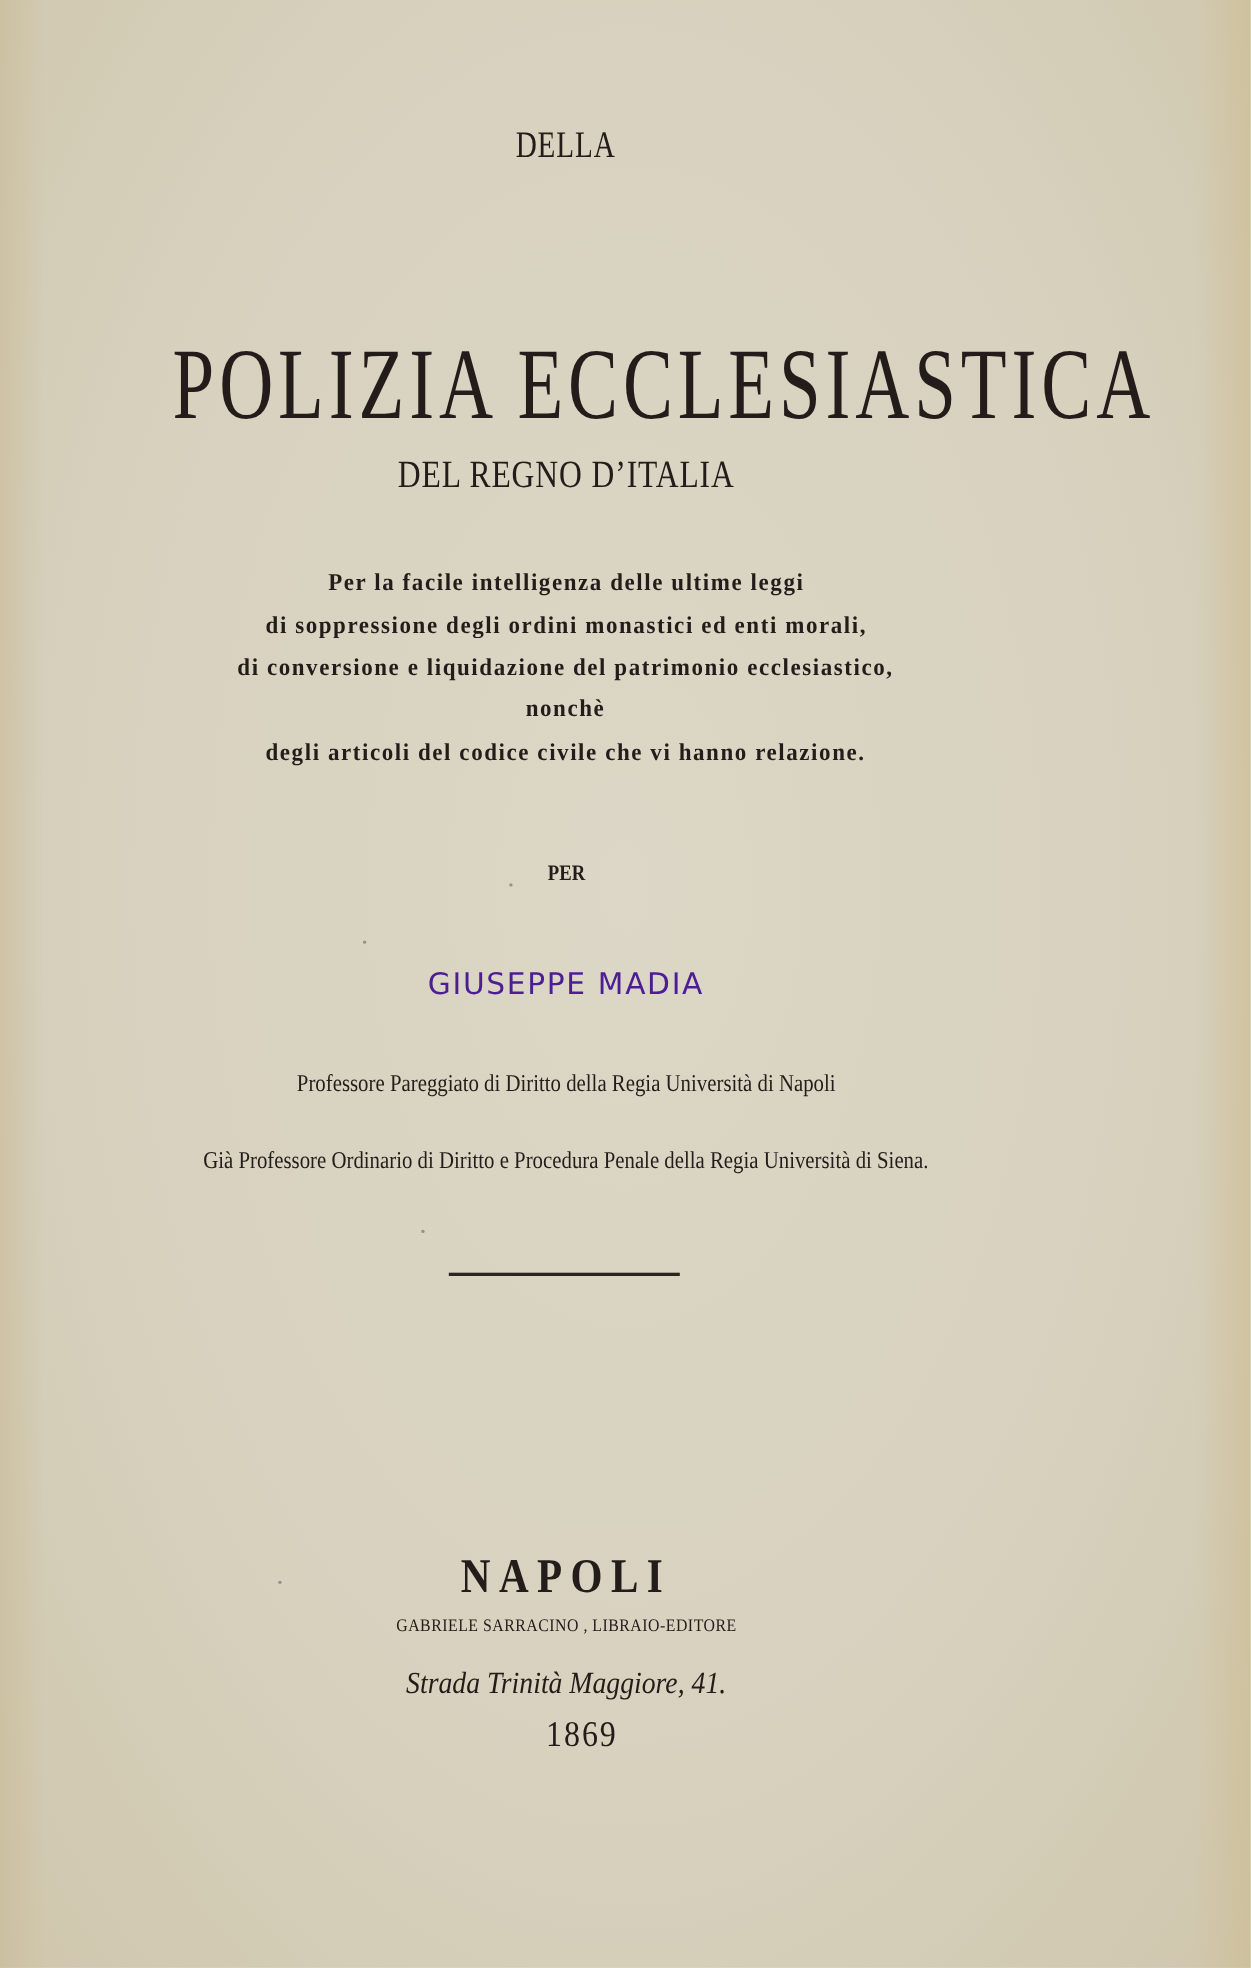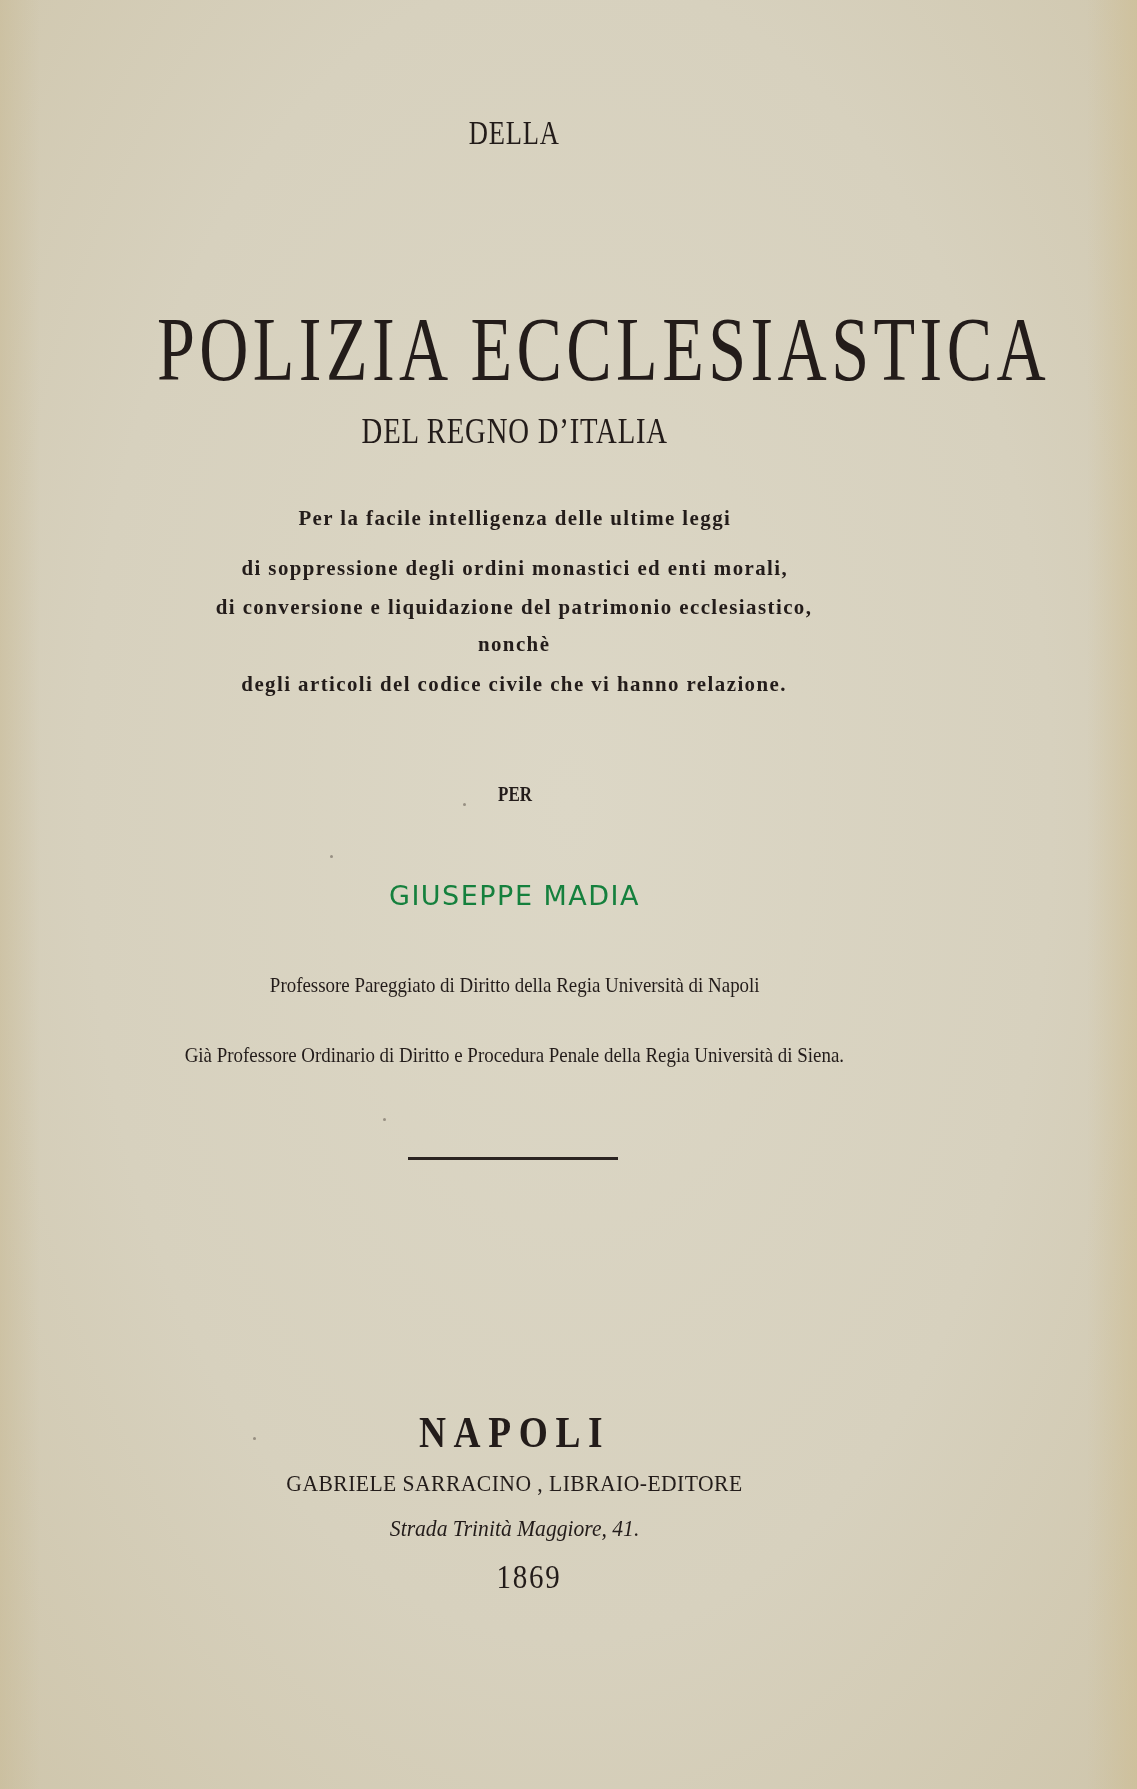--- a/index.html
+++ b/index.html
@@ -18,30 +18,30 @@
   .t-della { top:114px; font-size:34px; letter-spacing:1px; }
   .t-della .cond { transform: scaleX(0.78); }
   .t-main { top:252px; font-size:92px; letter-spacing:6px; font-weight:normal;margin-top:44px; }
   .t-main .cond { transform: scaleX(0.74); }
   .t-sub { top:412px; font-size:35px; letter-spacing:1px; }
   .t-sub .cond { transform: scaleX(0.82); }
   .t-desc { font-size:22px; font-weight:bold; letter-spacing:1.5px; }
   .t-desc .cond { transform: scaleX(0.95); }
   .t-per { top:783px; font-size:20px; font-weight:bold; }
   .t-per .cond { transform: scaleX(0.85); }
-  .t-author { top:880px; font-family:"DejaVu Sans", sans-serif; font-size:27px; letter-spacing:1.5px; color:#15803d; }
+  .t-author { top:880px; font-family:"DejaVu Sans", sans-serif; font-size:27px; letter-spacing:1.5px; color:#4c1d95; }
   .t-author .cond { transform: scaleX(1.0); }
   .t-aff { font-size:22px; }
   .t-aff .cond { transform: scaleX(0.86); }
   .rule { position:absolute; top:1157px; left:408px; width:210px; height:3px; background:#2b2421; }
   .t-city { top:1407px; font-size:44px; font-weight:bold; letter-spacing:9px; }
   .t-city .cond { transform: scaleX(0.85); }
-  .t-pub { top:1470px; font-size:24px; letter-spacing:0.5px; }
+  .t-pub { top:1470px; font-size:16px; letter-spacing:0.5px; }
   .t-pub .cond { transform: scaleX(0.9); }
-  .t-addr { top:1515px; font-size:24px; font-style:italic; }
+  .t-addr { top:1515px; font-size:28px; font-style:italic; }
   .t-addr .cond { transform: scaleX(0.9); }
   .t-year { top:1559px; font-size:33px; letter-spacing:2px;margin-left:14px; }
   .t-year .cond { transform: scaleX(0.88); }
   .speck { position:absolute; width:3px; height:3px; border-radius:50%; background:#6b6258; opacity:0.6; }
 </style>
 </head>
 <body>
 
 <div class="edge-left"></div>
 <div class="edge-right"></div>
@@ -51,21 +51,21 @@
 </div>
 
 <div class="line t-main">
   <span class="cond">POLIZIA ECCLESIASTICA</span>
 </div>
 
 <div class="line t-sub">
   <span class="cond">DEL REGNO D’ITALIA</span>
 </div>
 
-<div class="line t-desc" style="top:505px">
+<div class="line t-desc" style="top:516px">
   <span class="cond">Per la facile intelligenza delle ultime leggi</span>
 </div>
 <div class="line t-desc" style="top:555px">
   <span class="cond">di soppressione degli ordini monastici ed enti morali,</span>
 </div>
 <div class="line t-desc" style="top:594px">
   <span class="cond">di conversione e liquidazione del patrimonio ecclesiastico,</span>
 </div>
 <div class="line t-desc" style="top:631px">
   <span class="cond">nonchè</span>

